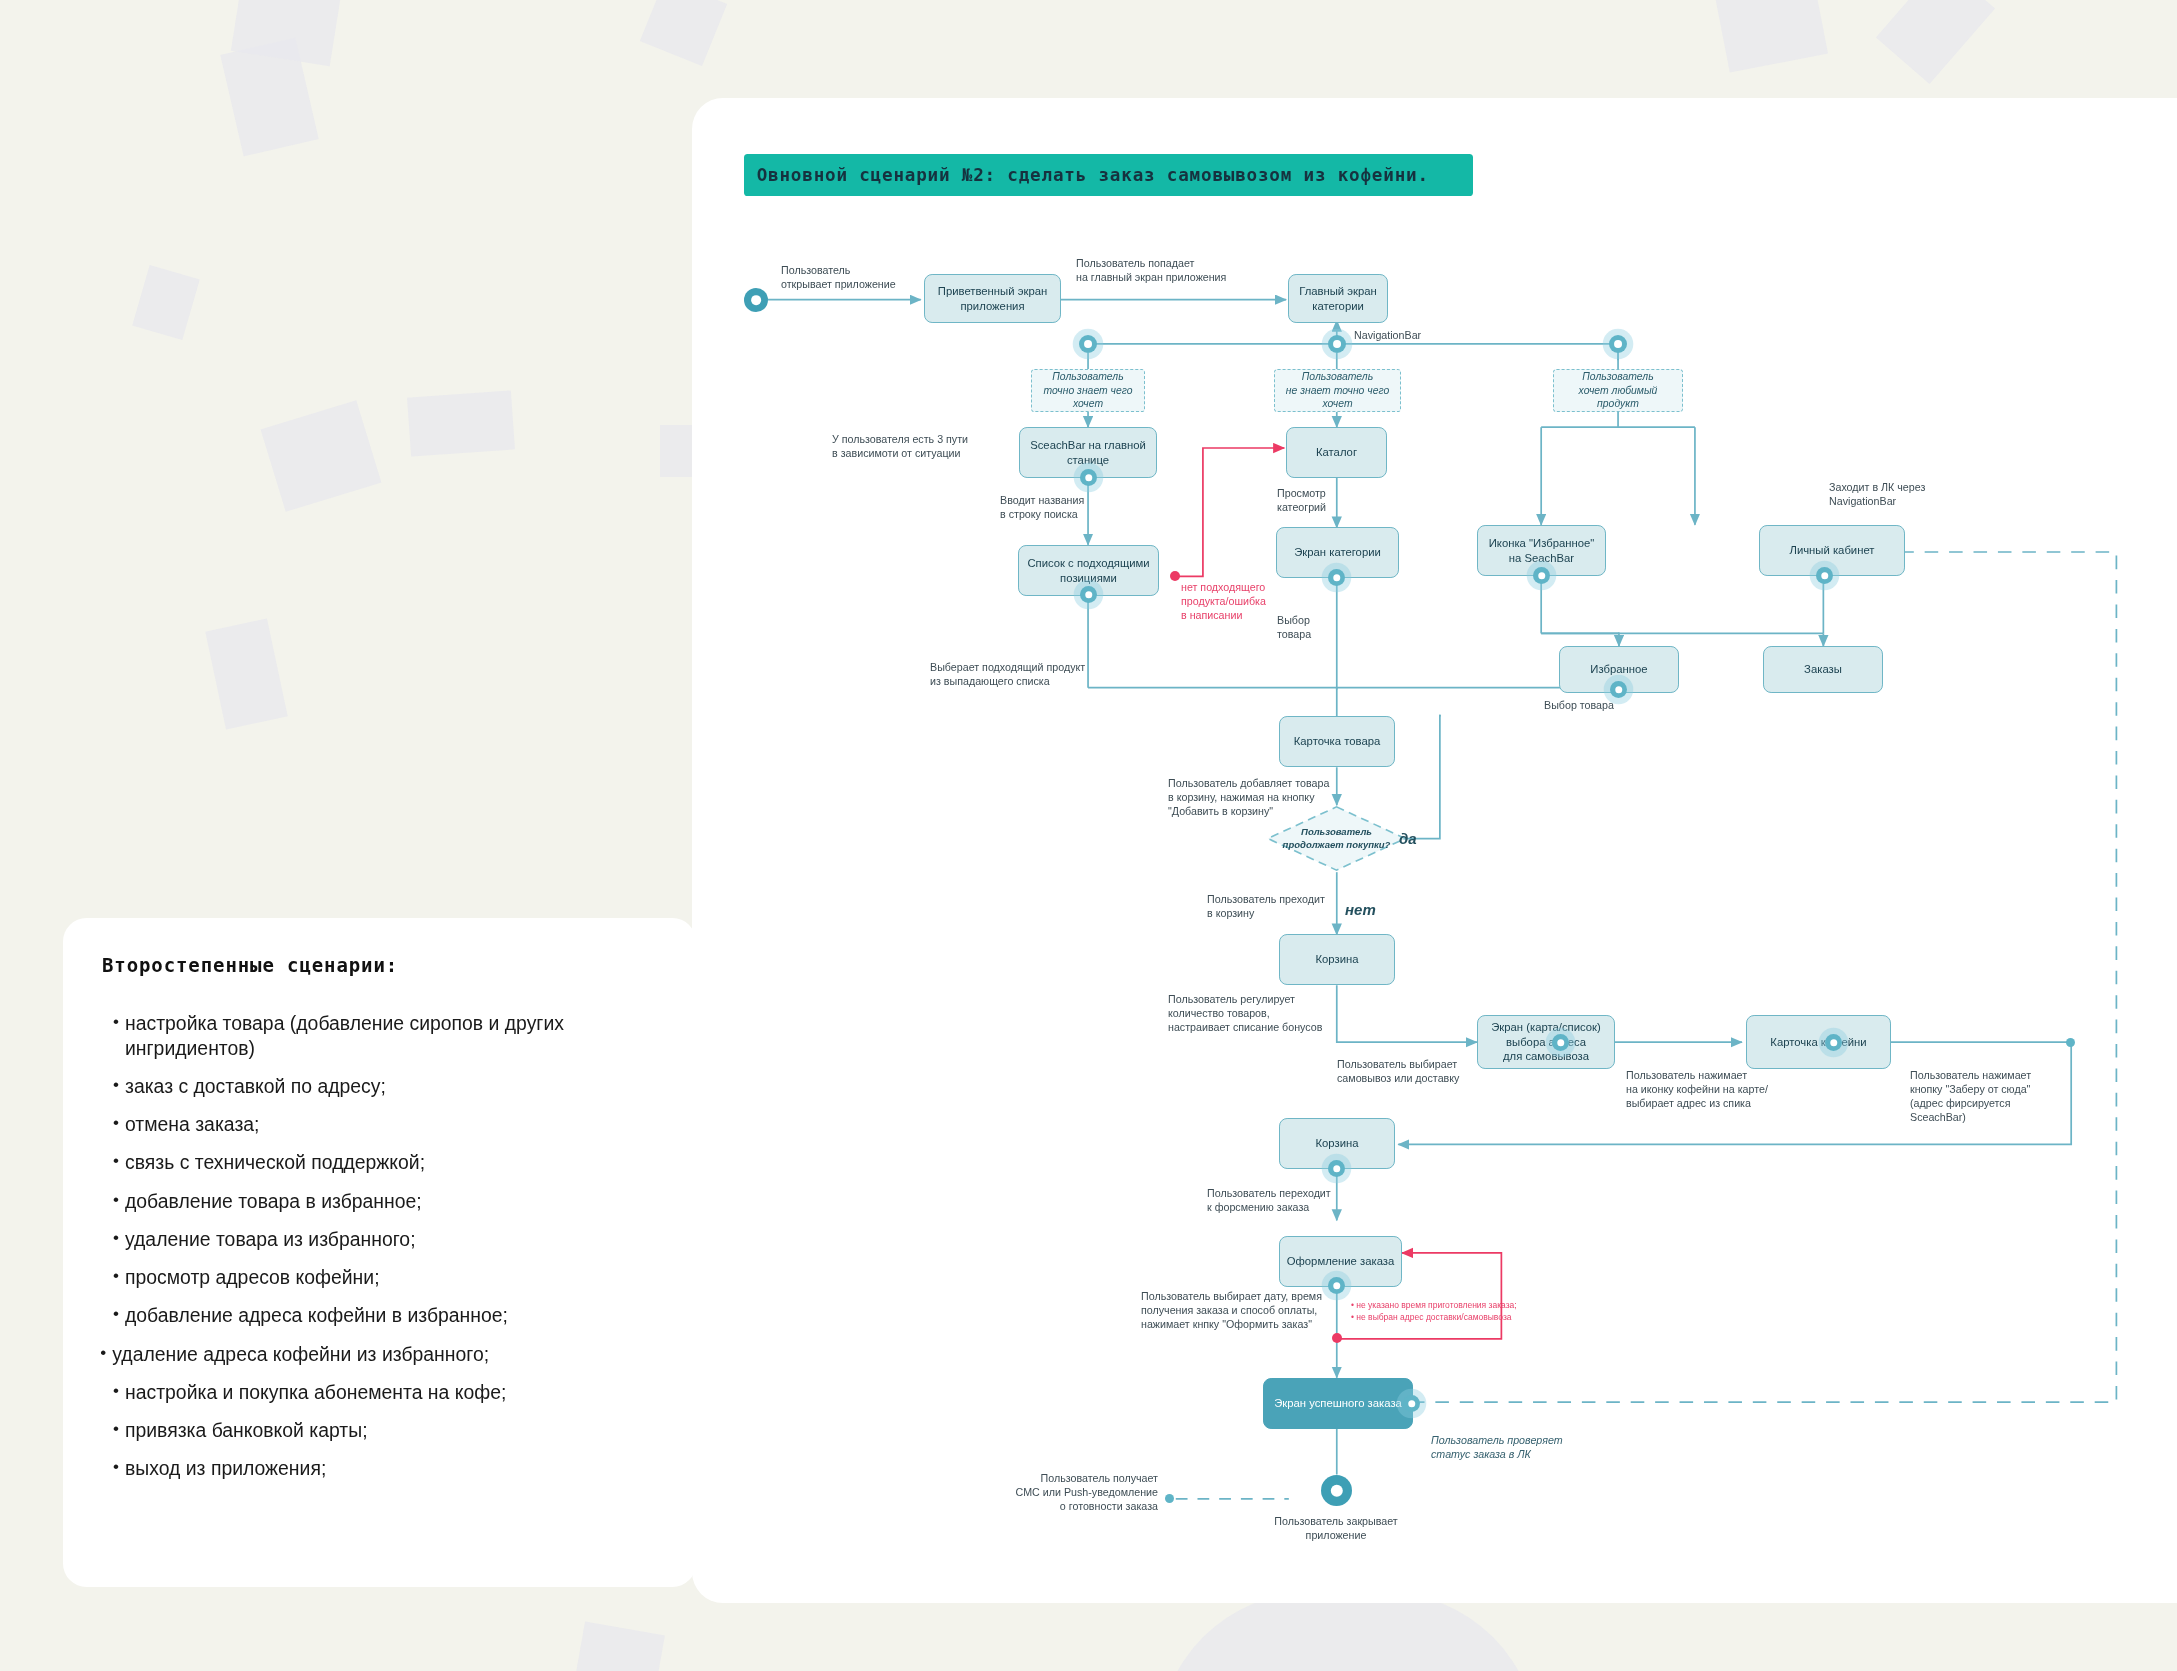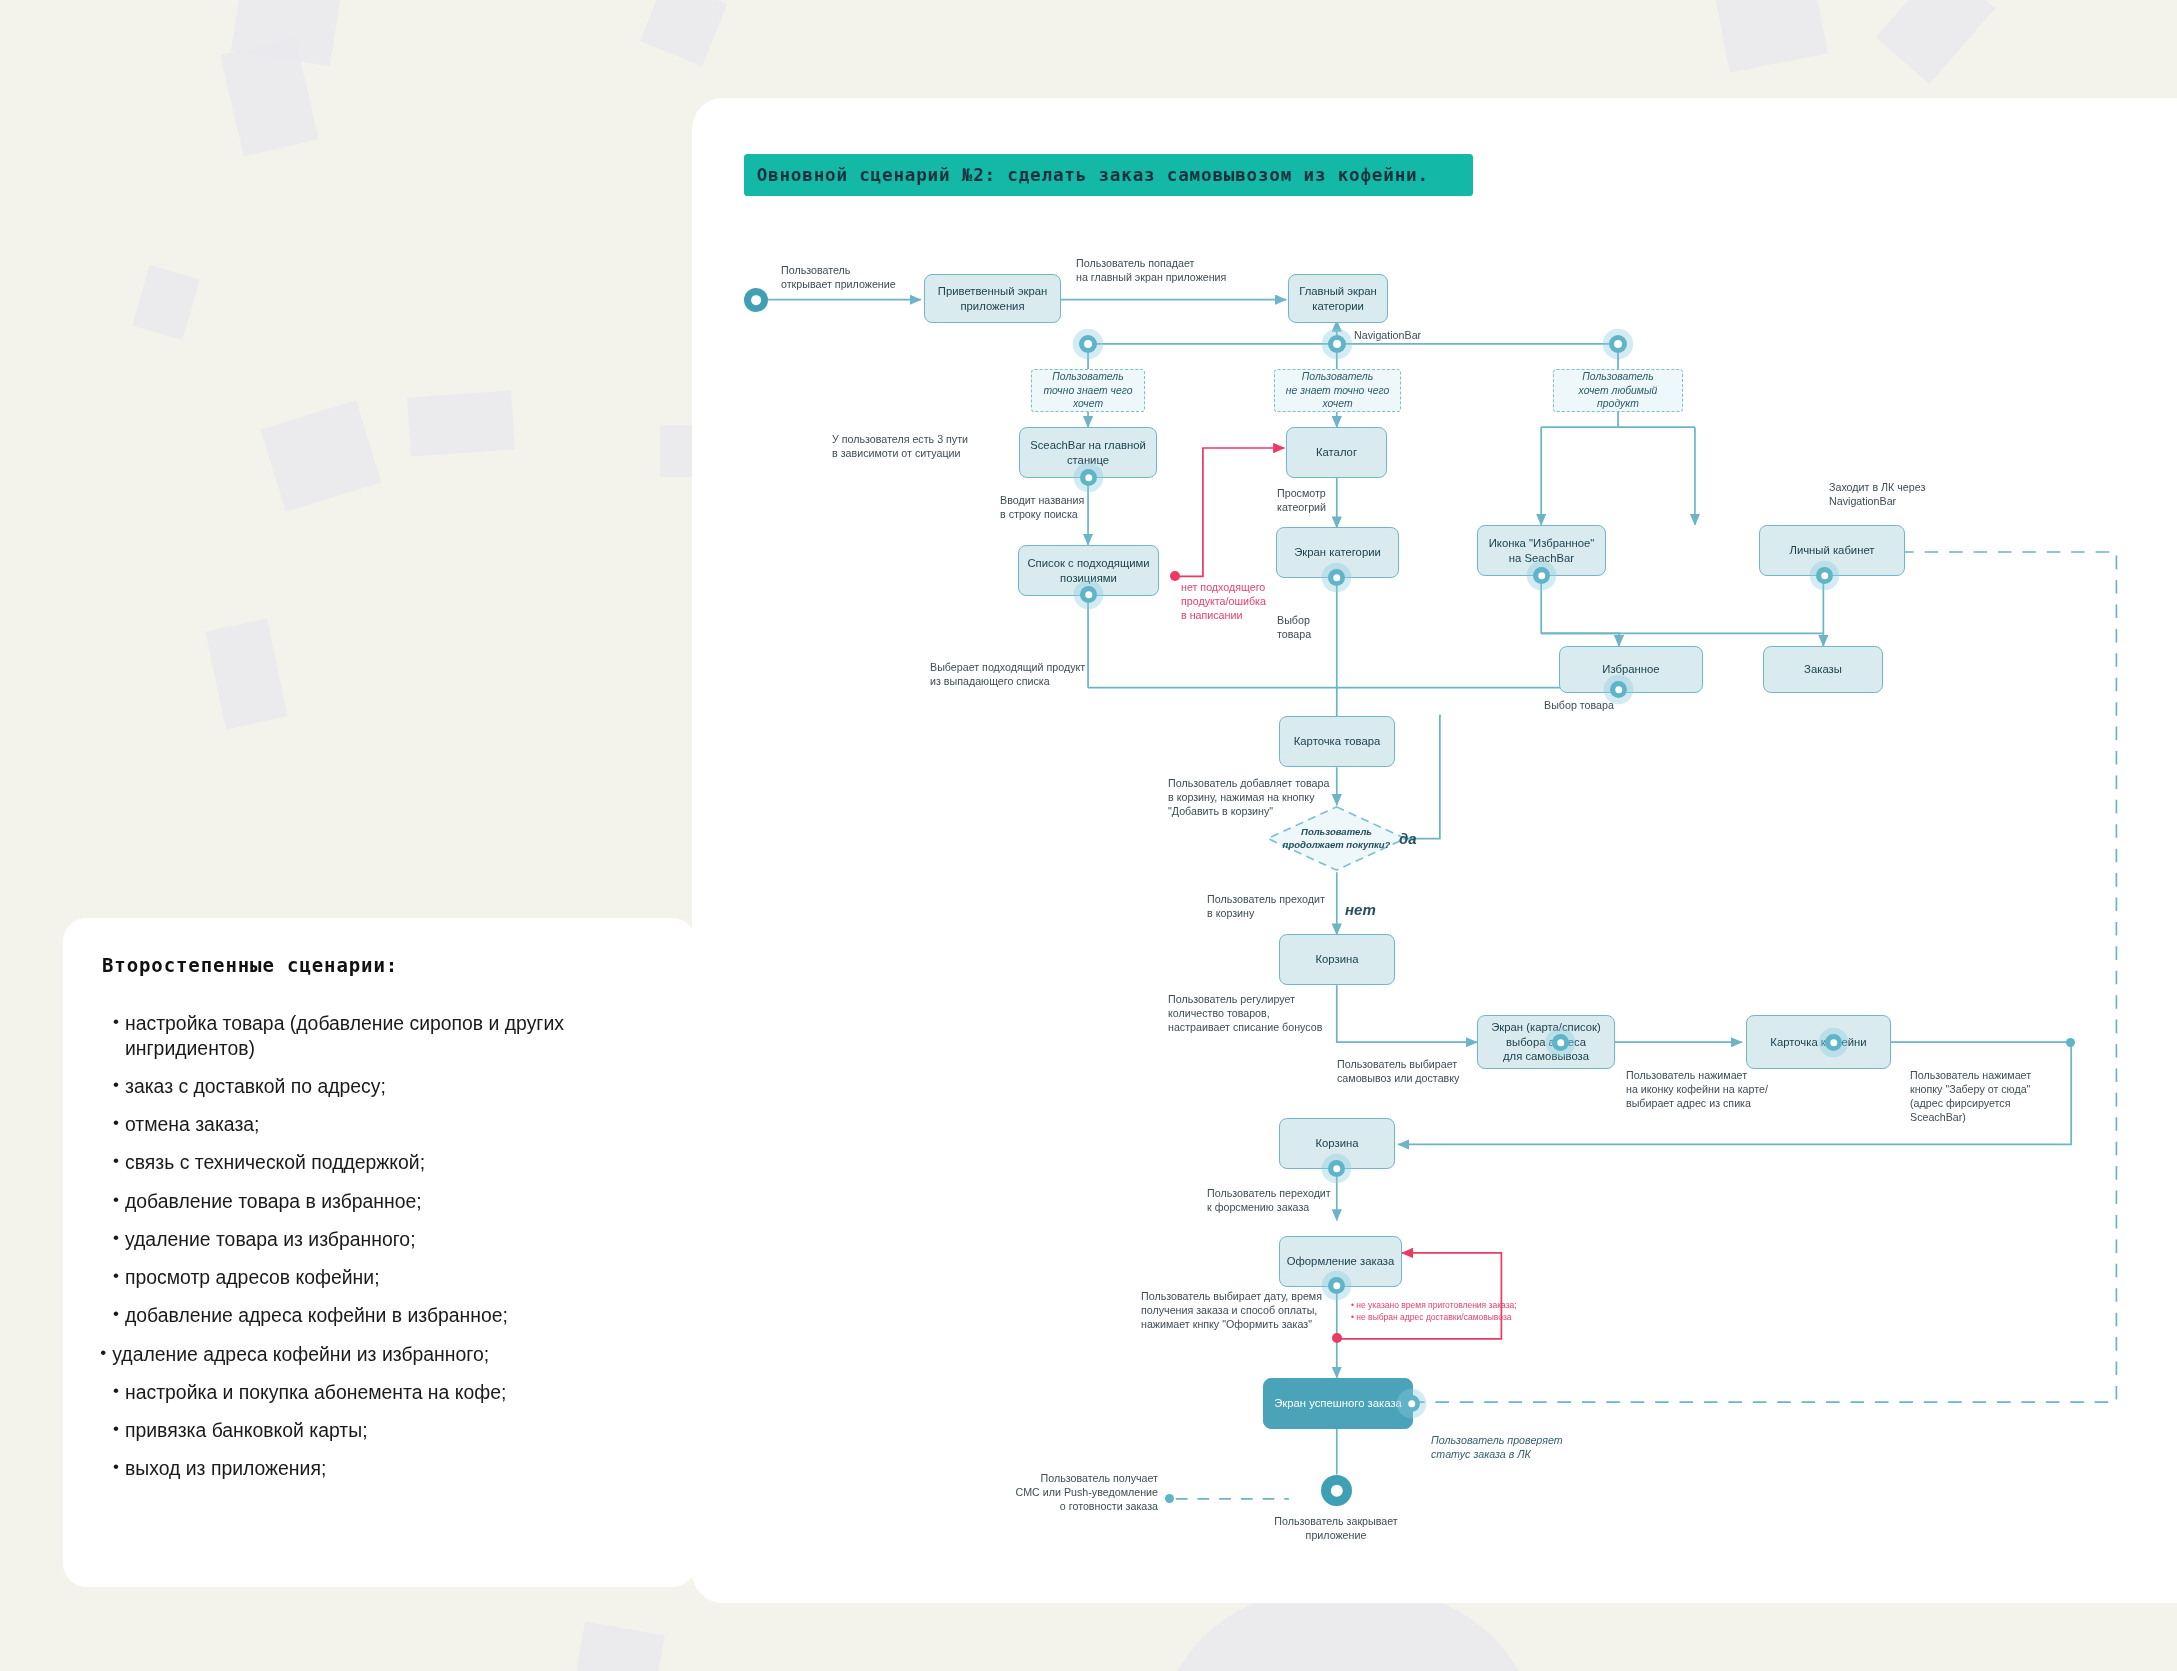--- a/index.html
+++ b/index.html
@@ -314,21 +314,21 @@
     <span>Экран категории</span>
   </div>
 
 <div class="conn" style="left:1080px;top:586px;width:17px;height:17px;">
     <i></i>
   </div>
 <div class="conn" style="left:1328px;top:569px;width:17px;height:17px;">
     <i></i>
   </div>
 
-<div class="node" style="left:1559px;top:646px;width:144px;height:47px;">
+<div class="node" style="left:1559px;top:646px;width:120px;height:47px;">
     <span>Избранное</span>
   </div>
 <div class="node" style="left:1763px;top:646px;width:120px;height:47px;">
     <span>Заказы</span>
   </div>
 <div class="conn" style="left:1610px;top:681px;width:17px;height:17px;">
     <i></i>
   </div>
 
 <div class="node" style="left:1279px;top:716px;width:116px;height:51px;">

